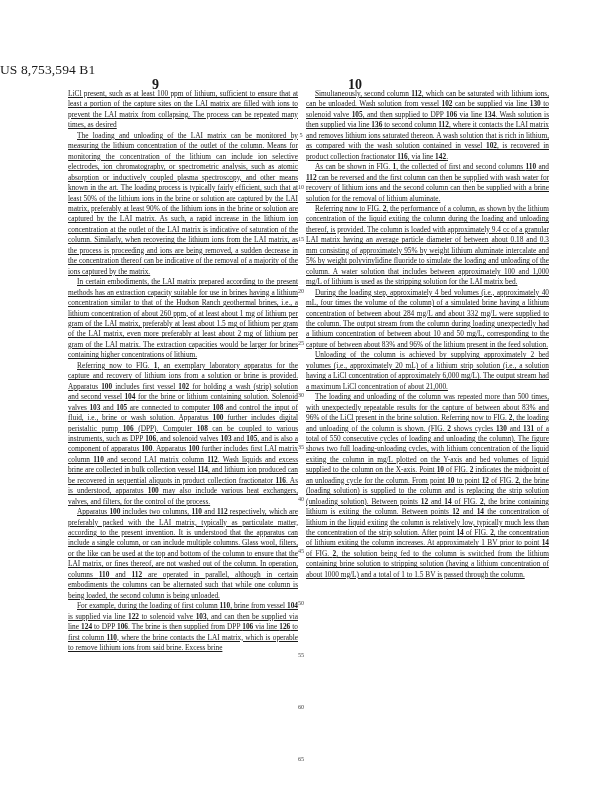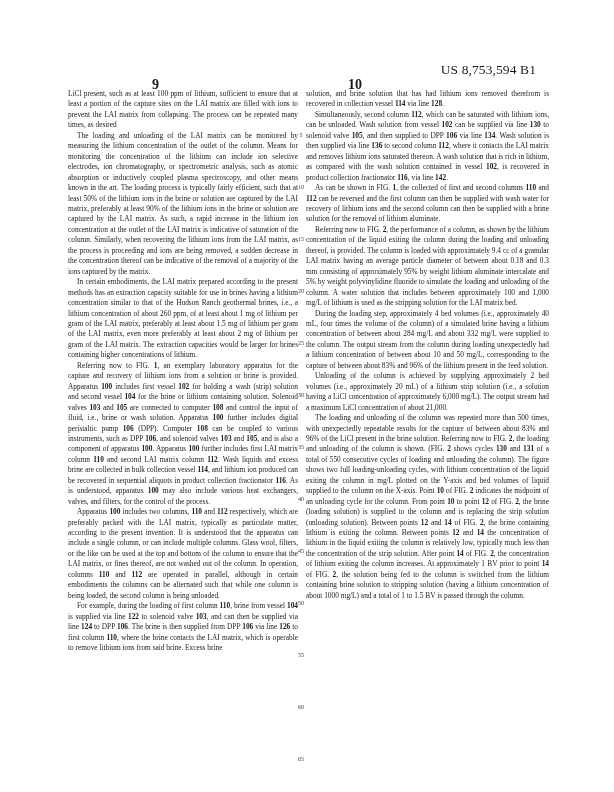--- a/index.html
+++ b/index.html
@@ -1,27 +1,27 @@
 <!DOCTYPE html>
 <html><head>
   <meta charset="utf-8">
   <style>
     html, body { margin: 0; padding: 0; background: #ffffff; }
     body { width: 614px; height: 792px; position: relative; overflow: hidden;
       font-family: "Liberation Serif", "DejaVu Serif", serif; color: #1a1a1a; }
-    .header { position: absolute; top: 62px; left: 0; width: 536px; text-align: right;
+    .header { position: absolute; top: 62px; left: 0; width: 536px; text-align: left;
       font-size: 13.5px; letter-spacing: 0.1px; }
     .colnum { position: absolute; top: 77px; font-size: 14px; font-weight: bold; }
     .colnum.left { left: 152px; }
     .colnum.right { left: 348px; }
     .column { position: absolute; top: 89px; width: 230px; font-size: 7.35px; line-height: 10.45px;
       text-align: justify; hyphens: none; }
     .column.left { left: 68px; }
     .column.right { left: 306px; width: 243px; }
-    .column p { margin: 0; text-indent: 9px; }
+    .column p { margin: 0; text-indent: 9px; text-decoration: underline; }
     .column p.noindent { text-indent: 0; }
     .column b { font-weight: bold; }
     .gutter { position: absolute; top: 89px; left: 0; width: 614px; height: 700px; }
     .lineno { position: absolute; font-size: 6.2px; color: #444; width: 14px; text-align: center; }
   </style>
 </head>
 <body>
 
 <div class="header">US 8,753,594 B1</div>
 <div class="colnum left">9</div>
@@ -29,21 +29,20 @@
 
 <div class="column left">
     <p class="noindent"><span>LiCl present, such as at least 100 ppm of lithium, sufficient to ensure that at least a portion of the capture sites on the LAI matrix are filled with ions to prevent the LAI matrix from collapsing. The process can be repeated many times, as desired</span></p>
     <p><span>The loading and unloading of the LAI matrix can be monitored by measuring the lithium concentration of the outlet of the column. Means for monitoring the concentration of the lithium can include ion selective electrodes, ion chromatography, or spectrometric analysis, such as atomic absorption or inductively coupled plasma spectroscopy, and other means known in the art. The loading process is typically fairly efficient, such that at least 50% of the lithium ions in the brine or solution are captured by the LAI matrix, preferably at least 90% of the lithium ions in the brine or solution are captured by the LAI matrix. As such, a rapid increase in the lithium ion concentration at the outlet of the LAI matrix is indicative of saturation of the column. Similarly, when recovering the lithium ions from the LAI matrix, as the process is proceeding and ions are being removed, a sudden decrease in the concentration thereof can be indicative of the removal of a majority of the ions captured by the matrix.</span></p>
     <p><span>In certain embodiments, the LAI matrix prepared according to the present methods has an extraction capacity suitable for use in brines having a lithium concentration similar to that of the Hudson Ranch geothermal brines, i.e., a lithium concentration of about 260 ppm, of at least about 1 mg of lithium per gram of the LAI matrix, preferably at least about 1.5 mg of lithium per gram of the LAI matrix, even more preferably at least about 2 mg of lithium per gram of the LAI matrix. The extraction capacities would be larger for brines containing higher concentrations of lithium.</span></p>
     <p><span>Referring now to FIG. </span><b>1</b><span>, an exemplary laboratory apparatus for the capture and recovery of lithium ions from a solution or brine is provided. Apparatus </span><b>100</b><span> includes first vessel </span><b>102</b><span> for holding a wash (strip) solution and second vessel </span><b>104</b><span> for the brine or lithium containing solution. Solenoid valves </span><b>103</b><span> and </span><b>105</b><span> are connected to computer </span><b>108</b><span> and control the input of fluid, i.e., brine or wash solution. Apparatus </span><b>100</b><span> further includes digital peristaltic pump </span><b>106</b><span> (DPP). Computer </span><b>108</b><span> can be coupled to various instruments, such as DPP </span><b>106</b><span>, and solenoid valves </span><b>103</b><span> and </span><b>105</b><span>, and is also a component of apparatus </span><b>100</b><span>. Apparatus </span><b>100</b><span> further includes first LAI matrix column </span><b>110</b><span> and second LAI matrix column </span><b>112</b><span>. Wash liquids and excess brine are collected in bulk collection vessel </span><b>114</b><span>, and lithium ion produced can be recovered in sequential aliquots in product collection fractionator </span><b>116</b><span>. As is understood, apparatus </span><b>100</b><span> may also include various heat exchangers, valves, and filters, for the control of the process.</span></p>
     <p><span>Apparatus </span><b>100</b><span> includes two columns, </span><b>110</b><span> and </span><b>112</b><span> respectively, which are preferably packed with the LAI matrix, typically as particulate matter, according to the present invention. It is understood that the apparatus can include a single column, or can include multiple columns. Glass wool, filters, or the like can be used at the top and bottom of the column to ensure that the LAI matrix, or fines thereof, are not washed out of the column. In operation, columns </span><b>110</b><span> and </span><b>112</b><span> are operated in parallel, although in certain embodiments the columns can be alternated such that while one column is being loaded, the second column is being unloaded.</span></p>
     <p><span>For example, during the loading of first column </span><b>110</b><span>, brine from vessel </span><b>104</b><span> is supplied via line </span><b>122</b><span> to solenoid valve </span><b>103</b><span>, and can then be supplied via line </span><b>124</b><span> to DPP </span><b>106</b><span>. The brine is then supplied from DPP </span><b>106</b><span> via line </span><b>126</b><span> to first column </span><b>110</b><span>, where the brine contacts the LAI matrix, which is operable to remove lithium ions from said brine. Excess brine</span></p>
   </div>
 <div class="column right">
-    <p class="noindent"><span>solution, and brine solution that has had lithium ions removed therefrom is recovered in collection vessel </span><b>114</b><span> via line </span><b>128</b><span>.</span></p>
     <p><span>Simultaneously, second column </span><b>112</b><span>, which can be saturated with lithium ions, can be unloaded. Wash solution from vessel </span><b>102</b><span> can be supplied via line </span><b>130</b><span> to solenoid valve </span><b>105</b><span>, and then supplied to DPP </span><b>106</b><span> via line </span><b>134</b><span>. Wash solution is then supplied via line </span><b>136</b><span> to second column </span><b>112</b><span>, where it contacts the LAI matrix and removes lithium ions saturated thereon. A wash solution that is rich in lithium, as compared with the wash solution contained in vessel </span><b>102</b><span>, is recovered in product collection fractionator </span><b>116</b><span>, via line </span><b>142</b><span>.</span></p>
     <p><span>As can be shown in FIG. </span><b>1</b><span>, the collected of first and second columns </span><b>110</b><span> and </span><b>112</b><span> can be reversed and the first column can then be supplied with wash water for recovery of lithium ions and the second column can then be supplied with a brine solution for the removal of lithium aluminate.</span></p>
     <p><span>Referring now to FIG. </span><b>2</b><span>, the performance of a column, as shown by the lithium concentration of the liquid exiting the column during the loading and unloading thereof, is provided. The column is loaded with approximately 9.4 cc of a granular LAI matrix having an average particle diameter of between about 0.18 and 0.3 mm consisting of approximately 95% by weight lithium aluminate intercalate and 5% by weight polyvinylidine fluoride to simulate the loading and unloading of the column. A water solution that includes between approximately 100 and 1,000 mg/L of lithium is used as the stripping solution for the LAI matrix bed.</span></p>
     <p><span>During the loading step, approximately 4 bed volumes (i.e., approximately 40 mL, four times the volume of the column) of a simulated brine having a lithium concentration of between about 284 mg/L and about 332 mg/L were supplied to the column. The output stream from the column during loading unexpectedly had a lithium concentration of between about 10 and 50 mg/L, corresponding to the capture of between about 83% and 96% of the lithium present in the feed solution.</span></p>
     <p><span>Unloading of the column is achieved by supplying approximately 2 bed volumes (i.e., approximately 20 mL) of a lithium strip solution (i.e., a solution having a LiCl concentration of approximately 6,000 mg/L). The output stream had a maximum LiCl concentration of about 21,000.</span></p>
     <p><span>The loading and unloading of the column was repeated more than 500 times, with unexpectedly repeatable results for the capture of between about 83% and 96% of the LiCl present in the brine solution. Referring now to FIG. </span><b>2</b><span>, the loading and unloading of the column is shown. (FIG. </span><b>2</b><span> shows cycles </span><b>130</b><span> and </span><b>131</b><span> of a total of 550 consecutive cycles of loading and unloading the column). The figure shows two full loading-unloading cycles, with lithium concentration of the liquid exiting the column in mg/L plotted on the Y-axis and bed volumes of liquid supplied to the column on the X-axis. Point </span><b>10</b><span> of FIG. </span><b>2</b><span> indicates the midpoint of an unloading cycle for the column. From point </span><b>10</b><span> to point </span><b>12</b><span> of FIG. </span><b>2</b><span>, the brine (loading solution) is supplied to the column and is replacing the strip solution (unloading solution). Between points </span><b>12</b><span> and </span><b>14</b><span> of FIG. </span><b>2</b><span>, the brine containing lithium is exiting the column. Between points </span><b>12</b><span> and </span><b>14</b><span> the concentration of lithium in the liquid exiting the column is relatively low, typically much less than the concentration of the strip solution. After point </span><b>14</b><span> of FIG. </span><b>2</b><span>, the concentration of lithium exiting the column increases. At approximately 1 BV prior to point </span><b>14</b><span> of FIG. </span><b>2</b><span>, the solution being fed to the column is switched from the lithium containing brine solution to stripping solution (having a lithium concentration of about 1000 mg/L) and a total of 1 to 1.5 BV is passed through the column.</span></p>
   </div>
 
 <div class="gutter">
     <div class="lineno" style="left: 294px; top: 42px;">5</div>

